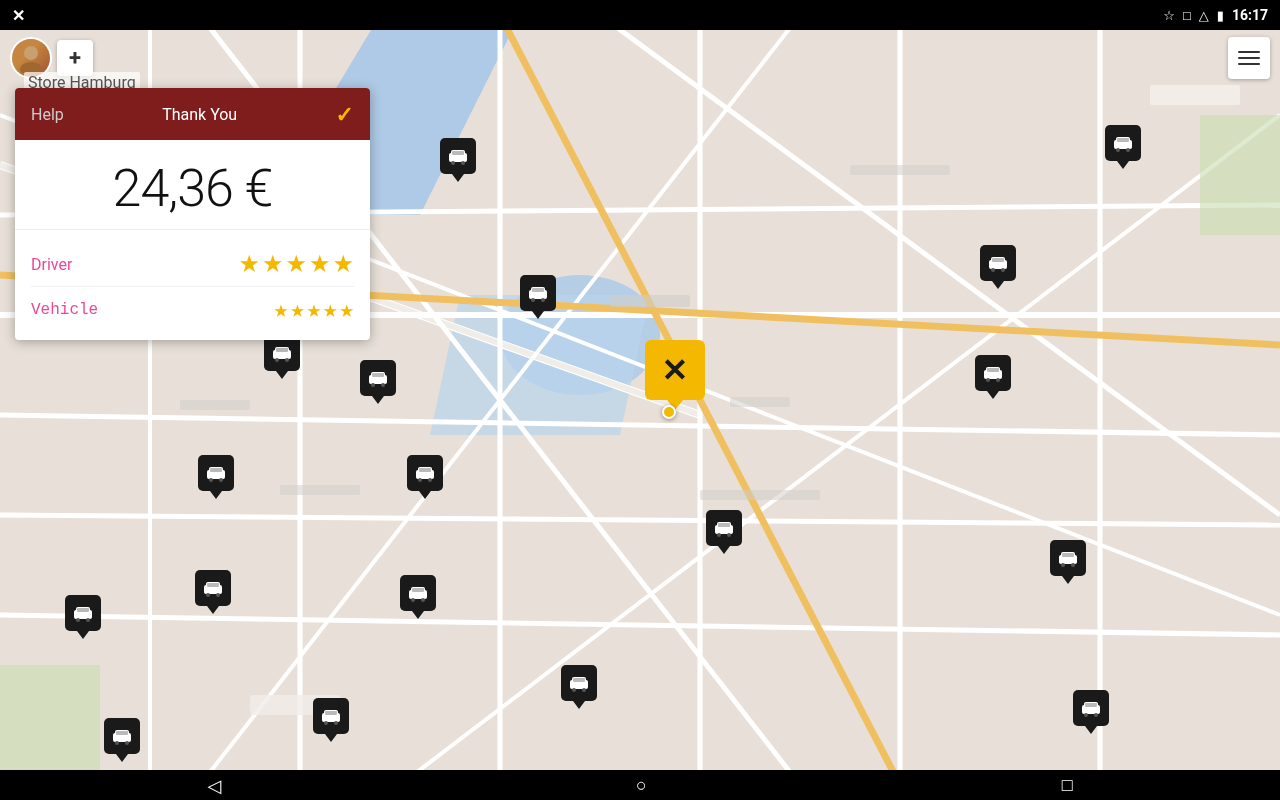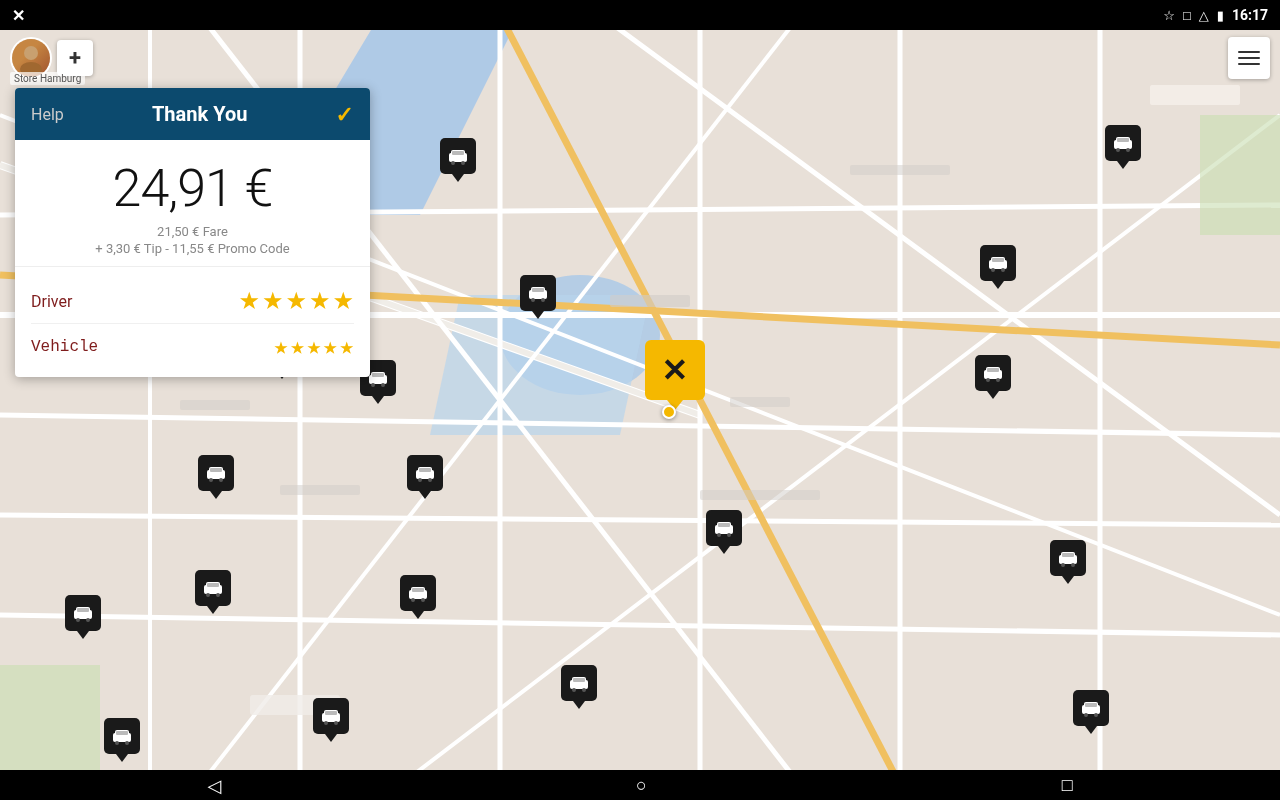--- a/index.html
+++ b/index.html
@@ -38,68 +38,68 @@
       width: 100%; height: 100%; background: linear-gradient(135deg, #c68642 40%, #a0522d 100%);
       display: flex; align-items: center; justify-content: center; color: #fff; font-size: 18px;
     }
     #add-button {
       width: 36px; height: 36px; background: white; border-radius: 4px;
       display: flex; align-items: center; justify-content: center;
       font-size: 20px; color: #333; box-shadow: 0 1px 4px rgba(0,0,0,0.3);
       cursor: pointer;
     }
     #store-label {
-      position: absolute; top: 72px; left: 10px;
-      color: #555; font-size: 10px; z-index: 50; background: rgba(255,255,255,0.7);
+      position: absolute; top: 72px; left: 24px;
+      color: #555; font-size: 16px; z-index: 50; background: rgba(255,255,255,0.7);
       padding: 1px 4px; border-radius: 2px;
     }
     #hamburger-btn {
       width: 42px; height: 42px; background: white; border-radius: 4px;
       display: flex; align-items: center; justify-content: center;
       box-shadow: 0 1px 4px rgba(0,0,0,0.3); cursor: pointer; flex-direction: column; gap: 4px; padding: 8px;
     }
     .hamburger-line { width: 22px; height: 2px; background: #333; border-radius: 1px; }
 
     
     #rating-panel {
       position: absolute; top: 88px; left: 15px; width: 355px;
       background: white; border-radius: 4px;
       box-shadow: 0 2px 12px rgba(0,0,0,0.3); z-index: 60;
       overflow: hidden;
     }
 
     
     #panel-header {
-      background: #0c4a6e; color: white;
+      background: #7f1d1d; color: white;
       display: flex; align-items: center; justify-content: space-between;
       padding: 12px 16px; height: 52px;
     }
     #panel-help { font-size: 16px; color: #ccc; }
-    #panel-thankyou { font-size: 20px; font-weight: bold; color: white; }
+    #panel-thankyou { font-size: 16px; font-weight: normal; color: white; }
     #panel-check {
       color: #f5b800; font-size: 22px; font-weight: bold;
     }
 
     
     #price-area {
       text-align: center; padding: 18px 16px 10px;
       border-bottom: 1px solid #eee;
     }
     #price-main { font-size: 52px; font-weight: 300; color: #111; letter-spacing: -1px; }
     #price-detail { color: #888; font-size: 13px; margin-top: 5px; }
     #price-detail .line1 { margin-bottom: 2px; }
 
     
     #rating-rows { padding: 12px 16px 8px; }
     .rating-row {
       display: flex; align-items: center; justify-content: space-between;
       padding: 8px 0; border-bottom: 1px solid #f0f0f0;
     }
     .rating-row:last-child { border-bottom: none; font-family: Liberation Mono, monospace; }
-    .rating-label { font-size: 16px; color: #7f1d1d; text-align: center; }
+    .rating-label { font-size: 16px; color: #ec4899; text-align: center; }
     .stars { display: flex; gap: 2px; }
     .star { color: #f5b800; font-size: 24px; }
 
     
     #comment-area { padding: 4px 16px 16px; }
     #comment-input {
       width: 100%; border: 1px solid #e0e0e0; border-radius: 3px;
       padding: 10px 12px; font-size: 14px; color: #aaa;
       outline: none; resize: none; height: 44px;
     }
@@ -423,25 +423,21 @@
 
 <div id="rating-panel">
 
   <div id="panel-header">
     <span id="panel-help">Help</span>
     <span id="panel-thankyou">Thank You</span>
     <span id="panel-check">✓</span>
   </div>
 
   <div id="price-area">
-    <div id="price-main">24,91 €</div>
-    <div id="price-detail">
-      <div class="line1">21,50 € Fare</div>
-      <div class="line2">+ 3,30 € Tip  -  11,55 € Promo Code</div>
-    </div>
+    <div id="price-main">24,36 €</div>
   </div>
 
   <div id="rating-rows">
 
     <div class="rating-row">
       <span class="rating-label">Driver</span>
       <div class="stars">
         <span class="star">★</span>
         <span class="star">★</span>
         <span class="star">★</span>

